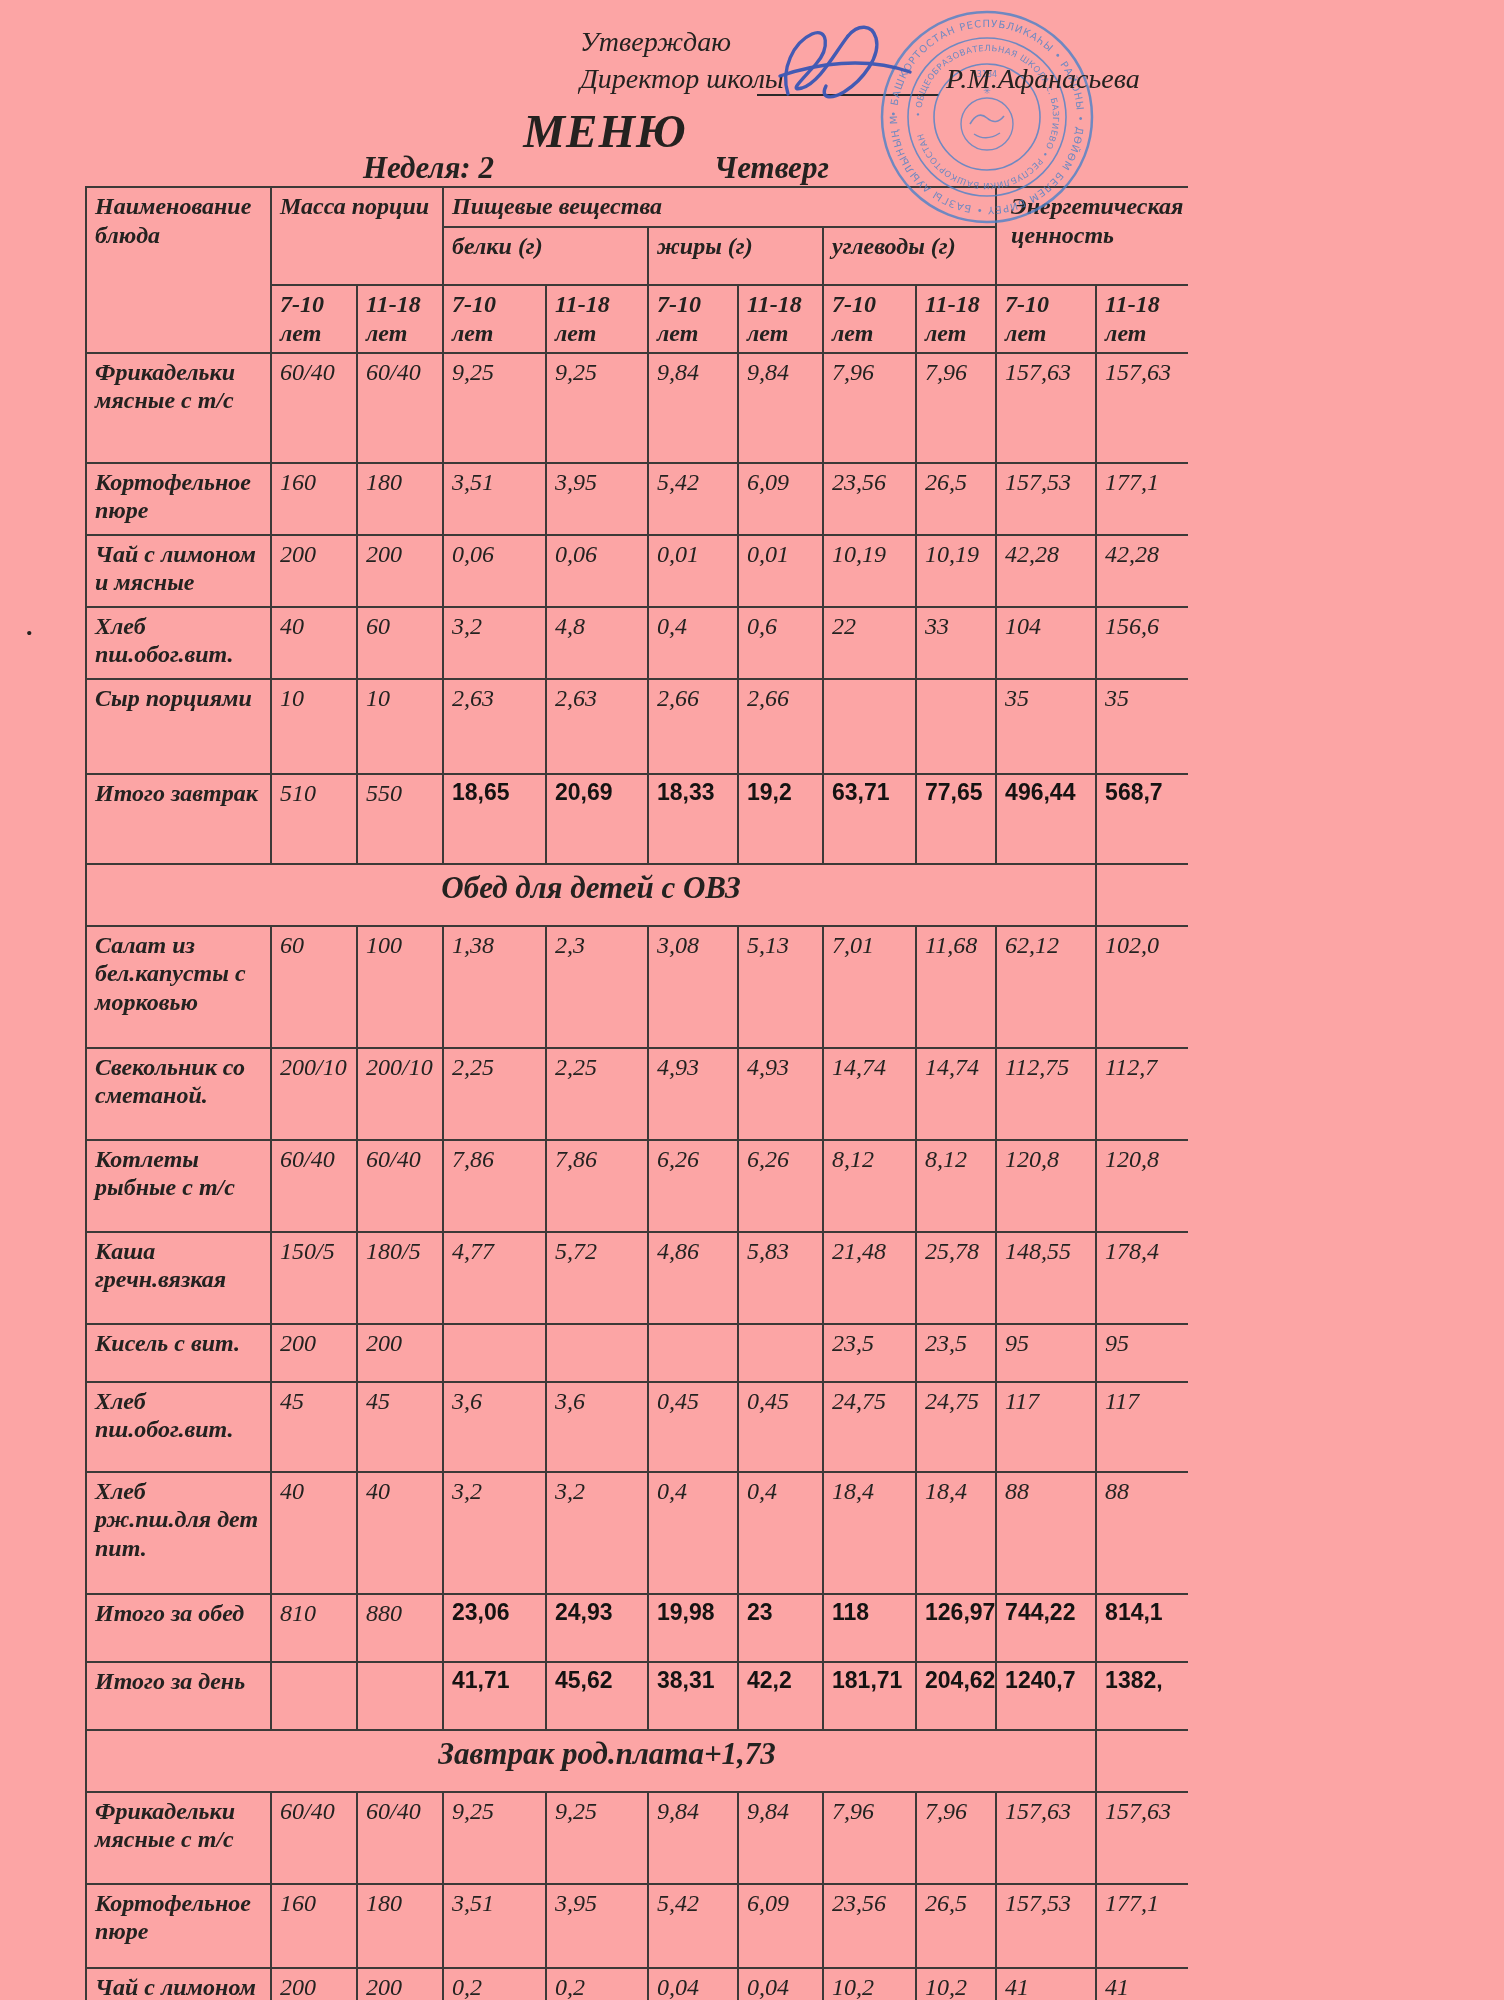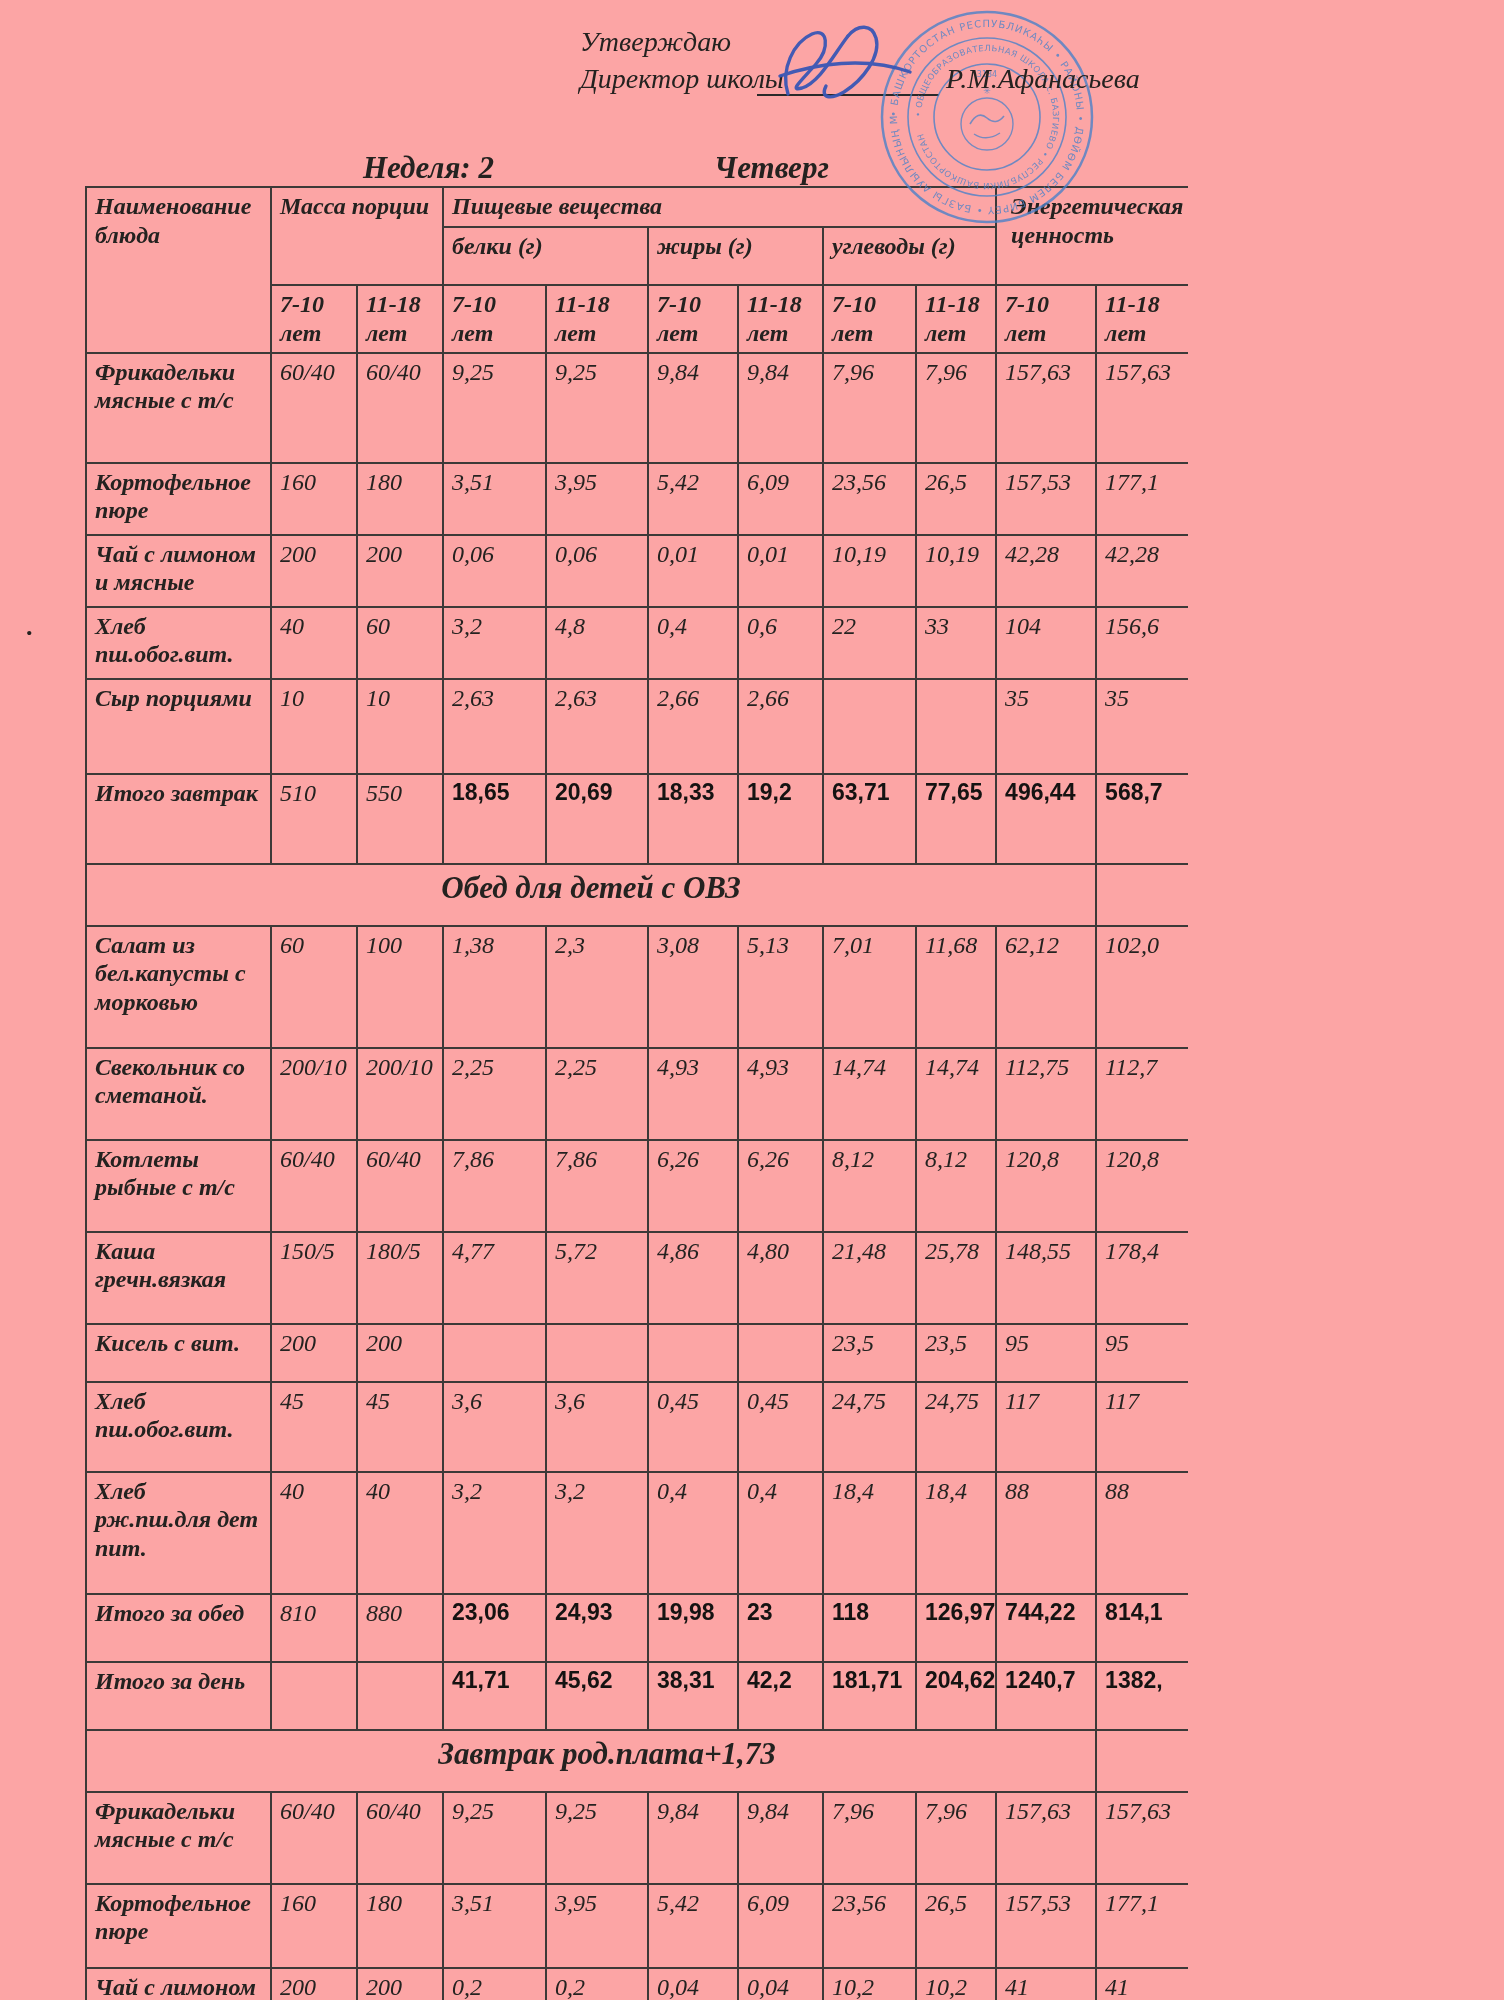--- a/index.html
+++ b/index.html
@@ -90,20 +90,21 @@
   </svg>
 
   <svg class="signature-svg" width="160" height="105" viewBox="0 0 160 105">
     <g fill="none" stroke="#3a57b5" stroke-width="3.4" stroke-linecap="round" opacity="0.95">
       <path d="M28,80 C20,55 34,28 52,20 C68,13 70,34 56,50 C42,66 28,78 42,74 C60,68 74,40 88,22"></path>
       <path d="M88,22 C98,10 112,10 116,24 C121,42 103,66 84,78 C70,86 60,84 66,72"></path>
       <path d="M20,62 C55,50 105,42 150,58"></path>
     </g>
   </svg>
 
+  <div class="doc-title">МЕНЮ</div>
   <div class="week-label">Неделя: 2</div>
   <div class="day-label">Четверг</div>
   <div class="stray">.</div>
 
   <table class="menu">
     <colgroup>
       <col style="width:185px">
         <col style="width:86px">
         <col style="width:86px">
       <col style="width:103px">
@@ -262,21 +263,21 @@
           <td class="val">120,8</td>
           <td class="val">120,8</td>
         </tr>
         <tr>
           <td class="dish">Каша гречн.вязкая</td>
           <td class="val">150/5</td>
           <td class="val">180/5</td>
           <td class="val">4,77</td>
           <td class="val">5,72</td>
           <td class="val">4,86</td>
-          <td class="val">4,80</td>
+          <td class="val">5,83</td>
           <td class="val">21,48</td>
           <td class="val">25,78</td>
           <td class="val">148,55</td>
           <td class="val">178,4</td>
         </tr>
         <tr>
           <td class="dish">Кисель с вит.</td>
           <td class="val">200</td>
           <td class="val">200</td>
           <td class="val"></td>

